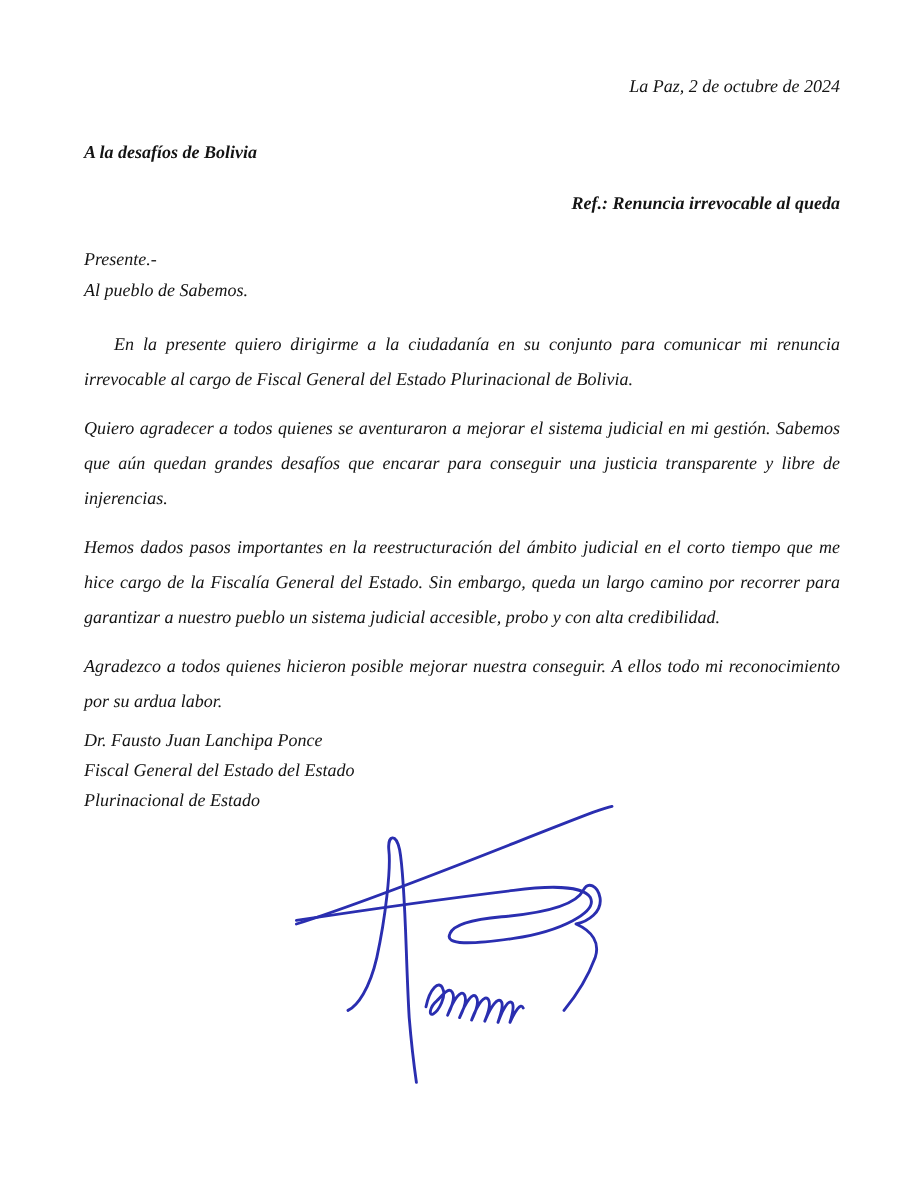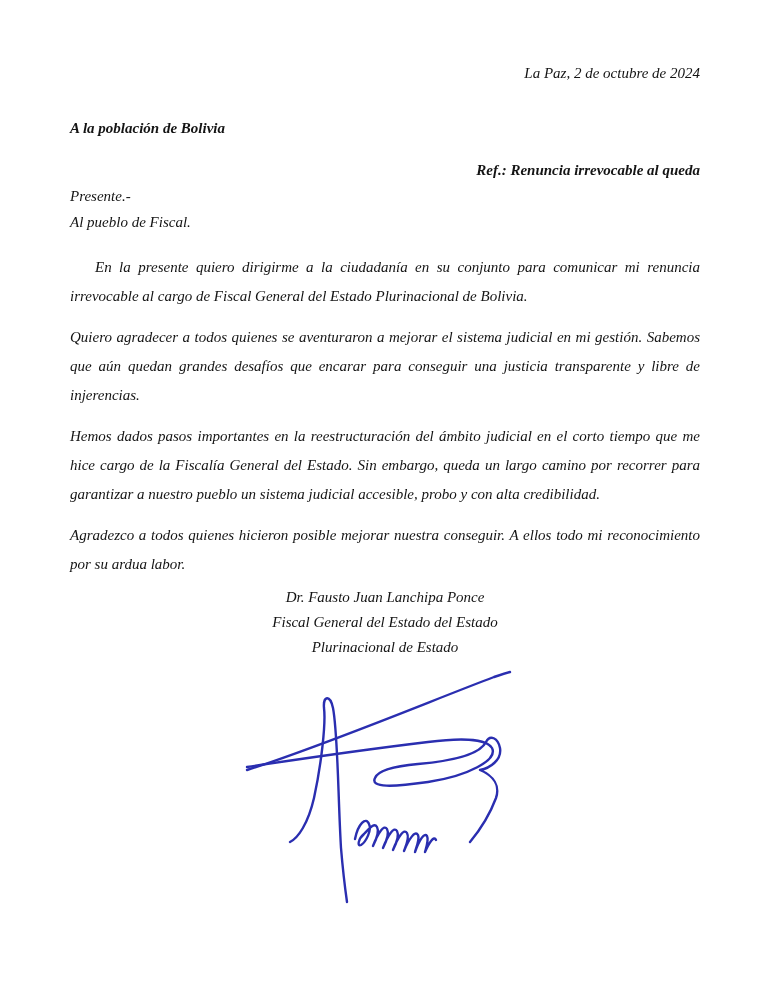--- a/index.html
+++ b/index.html
@@ -35,63 +35,63 @@
   .addressee-name {
     font-weight: bold;
   }
   .ref-line {
     margin-top: 16px;
     text-align: right;
     font-weight: bold;
     line-height: 26px;
   }
   .presente {
+    margin-top: 21px;
     line-height: 26px;
   }
   .body-text {
     margin-top: 18px;
   }
   .body-text p {
     margin: 12px 0 6px 0;
     line-height: 29px;
     text-align: justify;
   }
   .body-text p.indent-first {
     text-indent: 25px;
   }
   .sig-block {
-    text-align: center;
     line-height: 25px;
   }
   .signature-svg {
     position: absolute;
     left: 228px;
     top: 658px;
     width: 300px;
     height: 250px;
     pointer-events: none;
   }
 </style>
 </head>
 <body>
 
 <div class="page">
   <div class="content">
 
     <div class="date-line">La Paz, 2 de octubre de 2024</div>
 
     <div class="addressee">
-      <div class="addressee-name">A la población de Bolivia</div>
+      <div class="addressee-name">A la desafíos de Bolivia</div>
     </div>
 
     <div class="ref-line">Ref.: Renuncia irrevocable al queda</div>
 
     <div class="presente">
       <div>Presente.-</div>
-      <div>Al pueblo de Fiscal.</div>
+      <div>Al pueblo de Sabemos.</div>
     </div>
 
     <div class="body-text">
       <p class="indent-first">En la presente quiero dirigirme a la ciudadanía en su conjunto para comunicar mi renuncia irrevocable al cargo de Fiscal General del Estado Plurinacional de Bolivia.</p>
       <p>Quiero agradecer a todos quienes se aventuraron a mejorar el sistema judicial en mi gestión. Sabemos que aún quedan grandes desafíos que encarar para conseguir una justicia transparente y libre de injerencias.</p>
       <p>Hemos dados pasos importantes en la reestructuración del ámbito judicial en el corto tiempo que me hice cargo de la Fiscalía General del Estado. Sin embargo, queda un largo camino por recorrer para garantizar a nuestro pueblo un sistema judicial accesible, probo y con alta credibilidad.</p>
       <p>Agradezco a todos quienes hicieron posible mejorar nuestra conseguir. A ellos todo mi reconocimiento por su ardua labor.</p>
     </div>
 
     <div class="sig-block">

